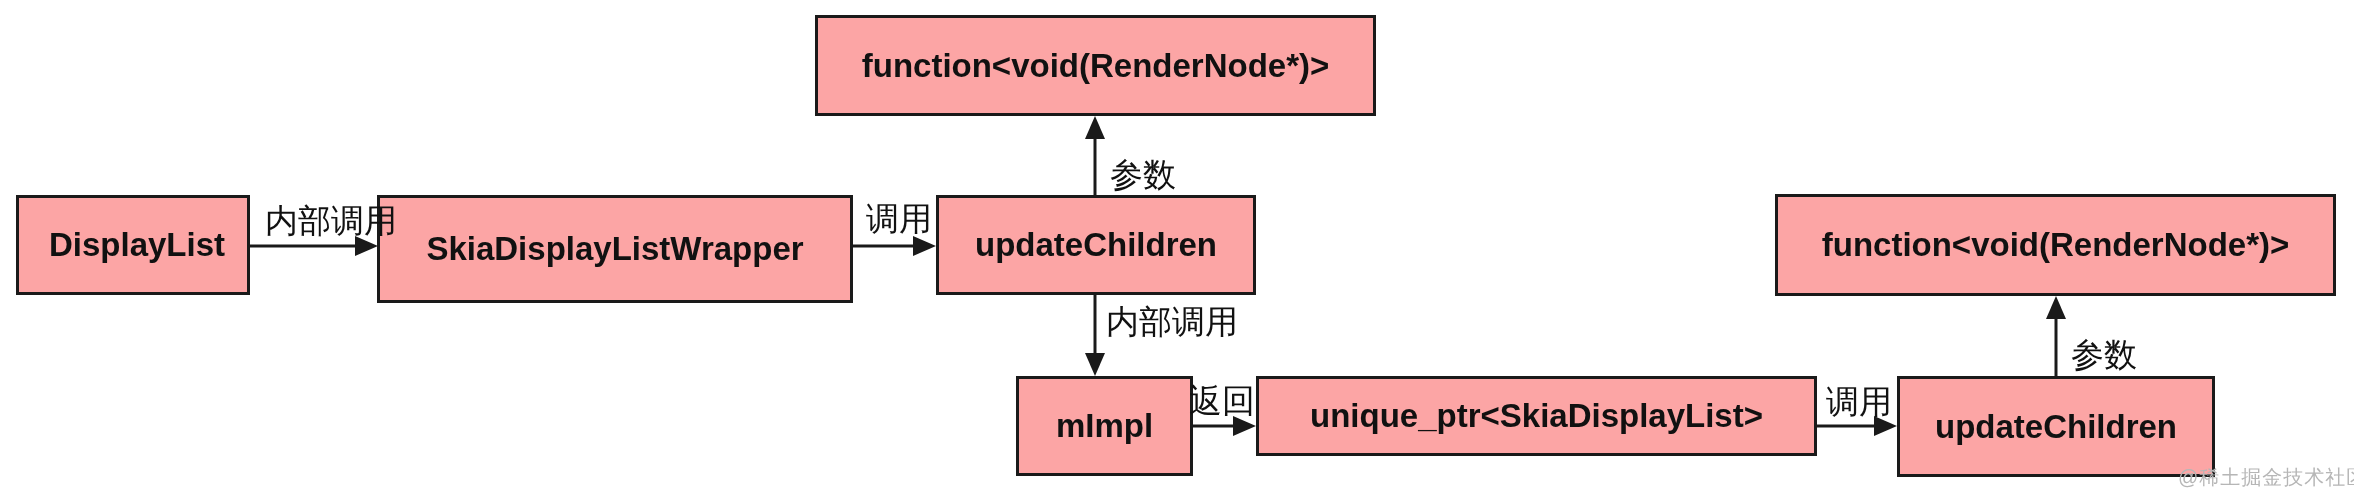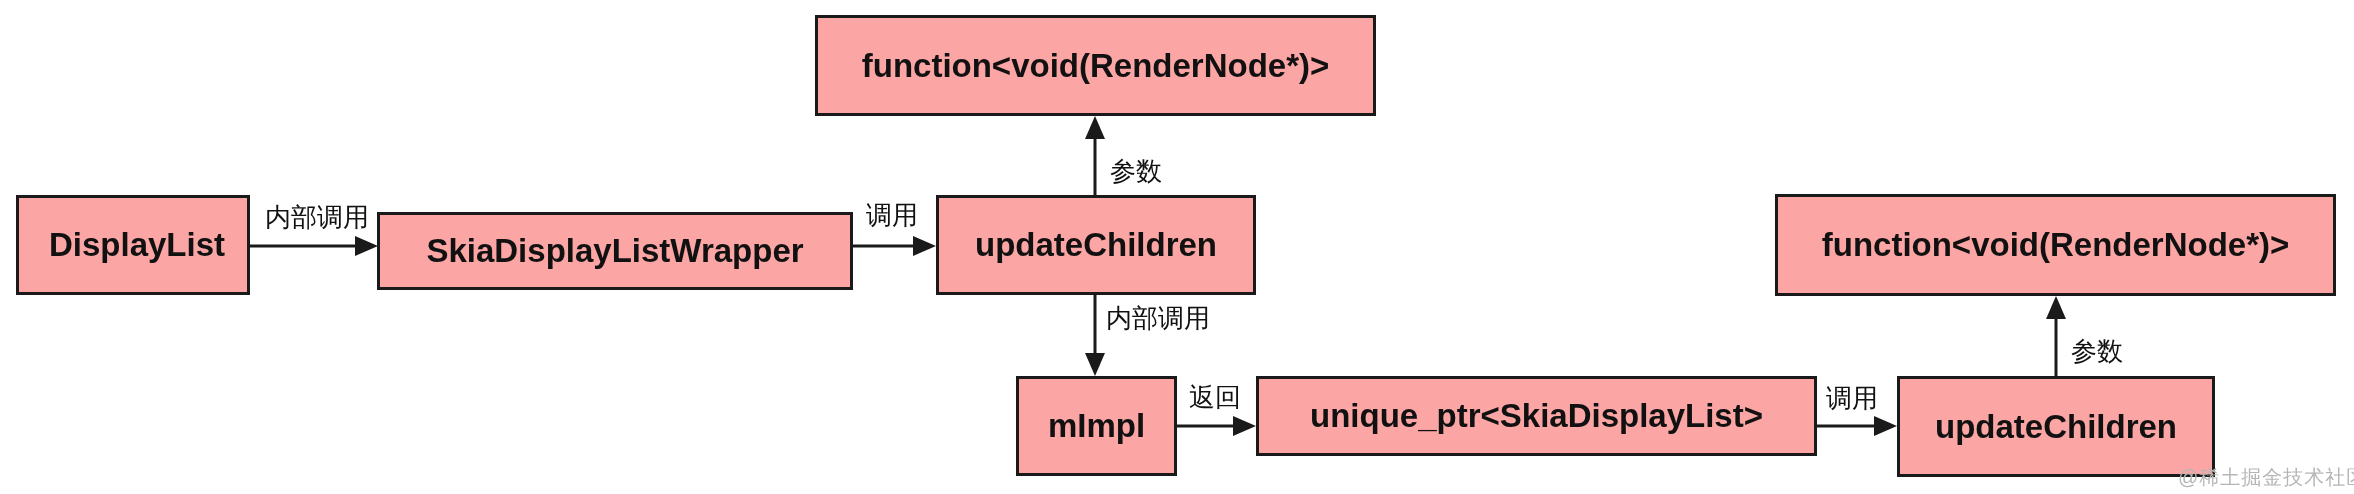--- a/index.html
+++ b/index.html
@@ -20,21 +20,21 @@
     align-items: center;
     justify-content: center;
     font-weight: bold;
     font-size: 33px;
     color: #111111;
     white-space: nowrap;
     text-align: center;
   }
   .edge-label {
     position: absolute;
-    font-size: 26px;
+    font-size: 33px;
     color: #111111;
     white-space: nowrap;
     line-height: 1.1;
   }
   .arrows {
     position: absolute;
     left: 0; top: 0;
     width: 2354px; height: 494px;
   }
   .arrows line { stroke: #1a1a1a; stroke-width: 3; }
@@ -80,27 +80,27 @@
       <polygon points="1897,426 1874,416 1874,436"></polygon>
     </g>
     <g>
       <line x1="2056" y1="376" x2="2056" y2="316"></line>
       <polygon points="2056,296 2046,319 2066,319"></polygon>
     </g>
   </svg>
 
   <div class="node" style="left:16px;  top:195px; width:234px; height:100px;padding-left:8px;">DisplayList</div>
 
-  <div class="node" style="left:377px; top:212px; width:476px; height:78px;">SkiaDisplayListWrapper</div>
+  <div class="node" style="left:377px; top:195px; width:476px; height:108px;">SkiaDisplayListWrapper</div>
 
   <div class="node" style="left:936px; top:195px; width:320px; height:100px;">updateChildren</div>
 
   <div class="node" style="left:815px; top:15px;  width:561px; height:101px;">function&lt;void(RenderNode*)&gt;</div>
 
-  <div class="node" style="left:1016px; top:376px; width:161px; height:100px;">mImpl</div>
+  <div class="node" style="left:1016px; top:376px; width:177px; height:100px;">mImpl</div>
 
   <div class="node" style="left:1256px; top:376px; width:561px; height:80px;">unique_ptr&lt;SkiaDisplayList&gt;</div>
 
   <div class="node" style="left:1897px; top:376px; width:318px; height:101px;">updateChildren</div>
 
   <div class="node" style="left:1775px; top:194px; width:561px; height:102px;">function&lt;void(RenderNode*)&gt;</div>
 
   <div class="edge-label" style="left:265px;  top:203px;">内部调用</div>
 
   <div class="edge-label" style="left:866px;  top:201px;">调用</div>

